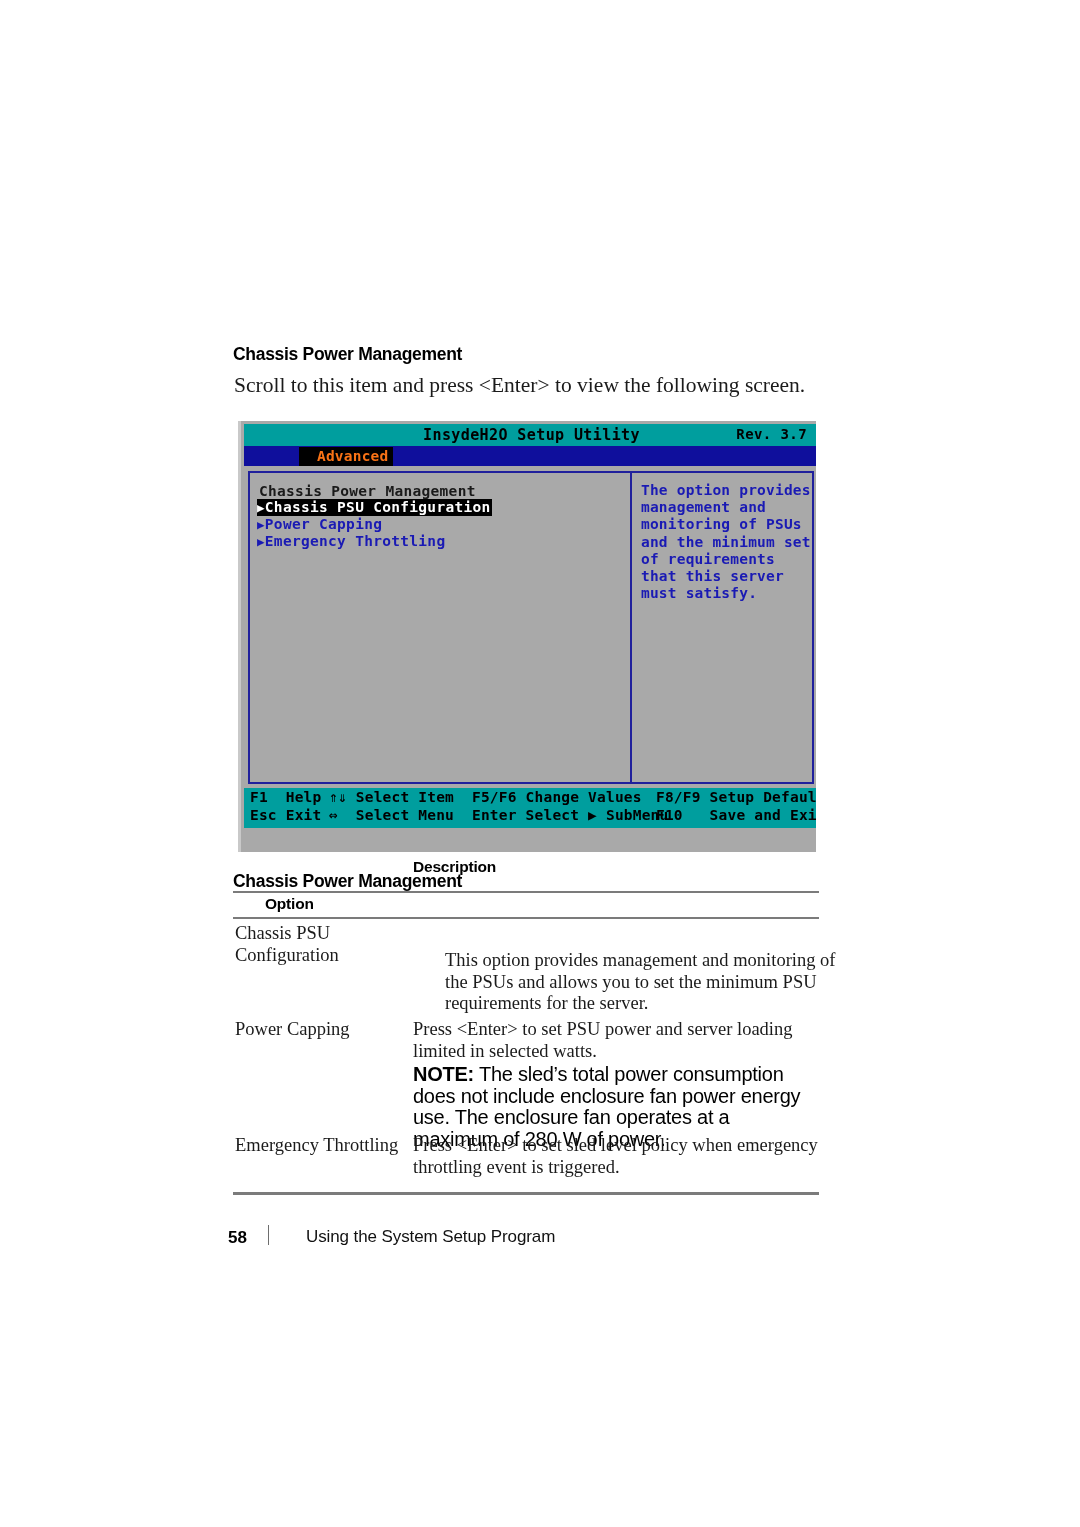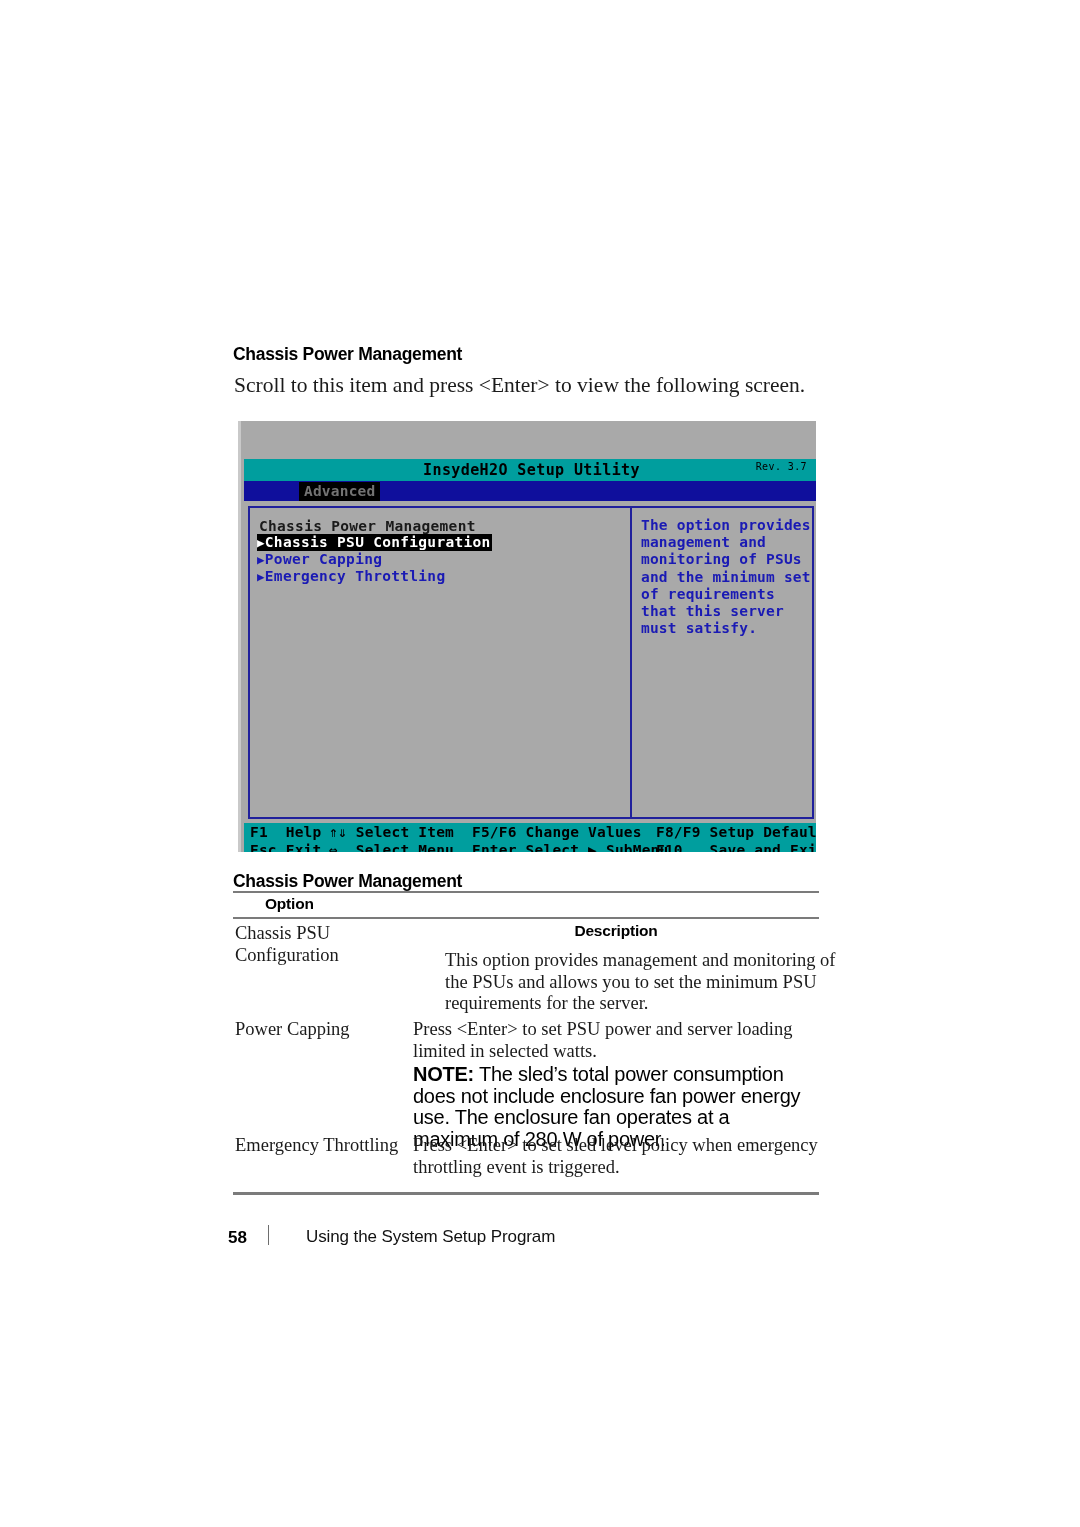--- a/index.html
+++ b/index.html
@@ -54,21 +54,21 @@
     height: 431px;
     background: #a9a9a9;
     font-family: "DejaVu Sans Mono", "Liberation Mono", monospace;
     border-left: 3px solid #c9c9c9;
     box-sizing: border-box;
     overflow: hidden;
   }
   .bios-inner {
     position: absolute;
     left: 3px; top: 0;
-    width: 575px; height: 431px; margin-top: 35px;
+    width: 575px; height: 431px;
   }
 
   .bios-titlebar {
     position: absolute;
     left: 0; top: 3px;
     width: 575px;
     height: 22px;
     background: #009e9e;
     color: #000000;
   }
@@ -77,40 +77,40 @@
     left: 0; top: 2px;
     width: 575px;
     text-align: center;
     font-size: 15px;
     font-weight: bold;
     letter-spacing: 0.4px;
   }
   .bios-rev {
     position: absolute;
     right: 12px; top: 2px;
-    font-size: 10px;
-    font-weight: normal;
+    font-size: 14px;
+    font-weight: bold;
     letter-spacing: 0.4px;
   }
 
   .bios-menubar {
     position: absolute;
     left: 0; top: 25px;
     width: 575px;
     height: 20px;
     background: #0f0f9c;
   }
   .bios-menuitem {
     position: absolute;
     left: 55px; top: 1px;
     background: #000000;
-    color: #737373;
-    font-size: 14.5px;
-    font-weight: bold;
-    padding: 1px 5px 2px 5px;
+    color: #f97316;
+    font-size: 14.5px;
+    font-weight: bold;
+    padding: 1px 5px 2px 18px;
     letter-spacing: 0.2px;
   }
 
   .bios-body {
     position: absolute;
     left: 4px; top: 50px;
     width: 566px;
     height: 313px;
     background: #a9a9a9;
     border: 2px solid #20209c;
@@ -236,21 +236,21 @@
   }
 
   .th {
     font-family: "Liberation Sans", sans-serif;
     font-weight: bold;
     font-size: 15.5px;
     color: #000000;
     letter-spacing: -0.2px;
   }
   .th.h1 { top: 895px; margin-left: 30px; }
-  .th.h2 { top: 922px; text-align: center; }
+  .th.h2 { top: 858px; }
 
   .opt-label {
     font-family: "Liberation Serif", serif;
     font-size: 18.5px;
     color: #1b1b1b;
     line-height: 21.5px;
   }
   .desc-body {
     font-family: "Liberation Serif", serif;
     font-size: 18.5px;

